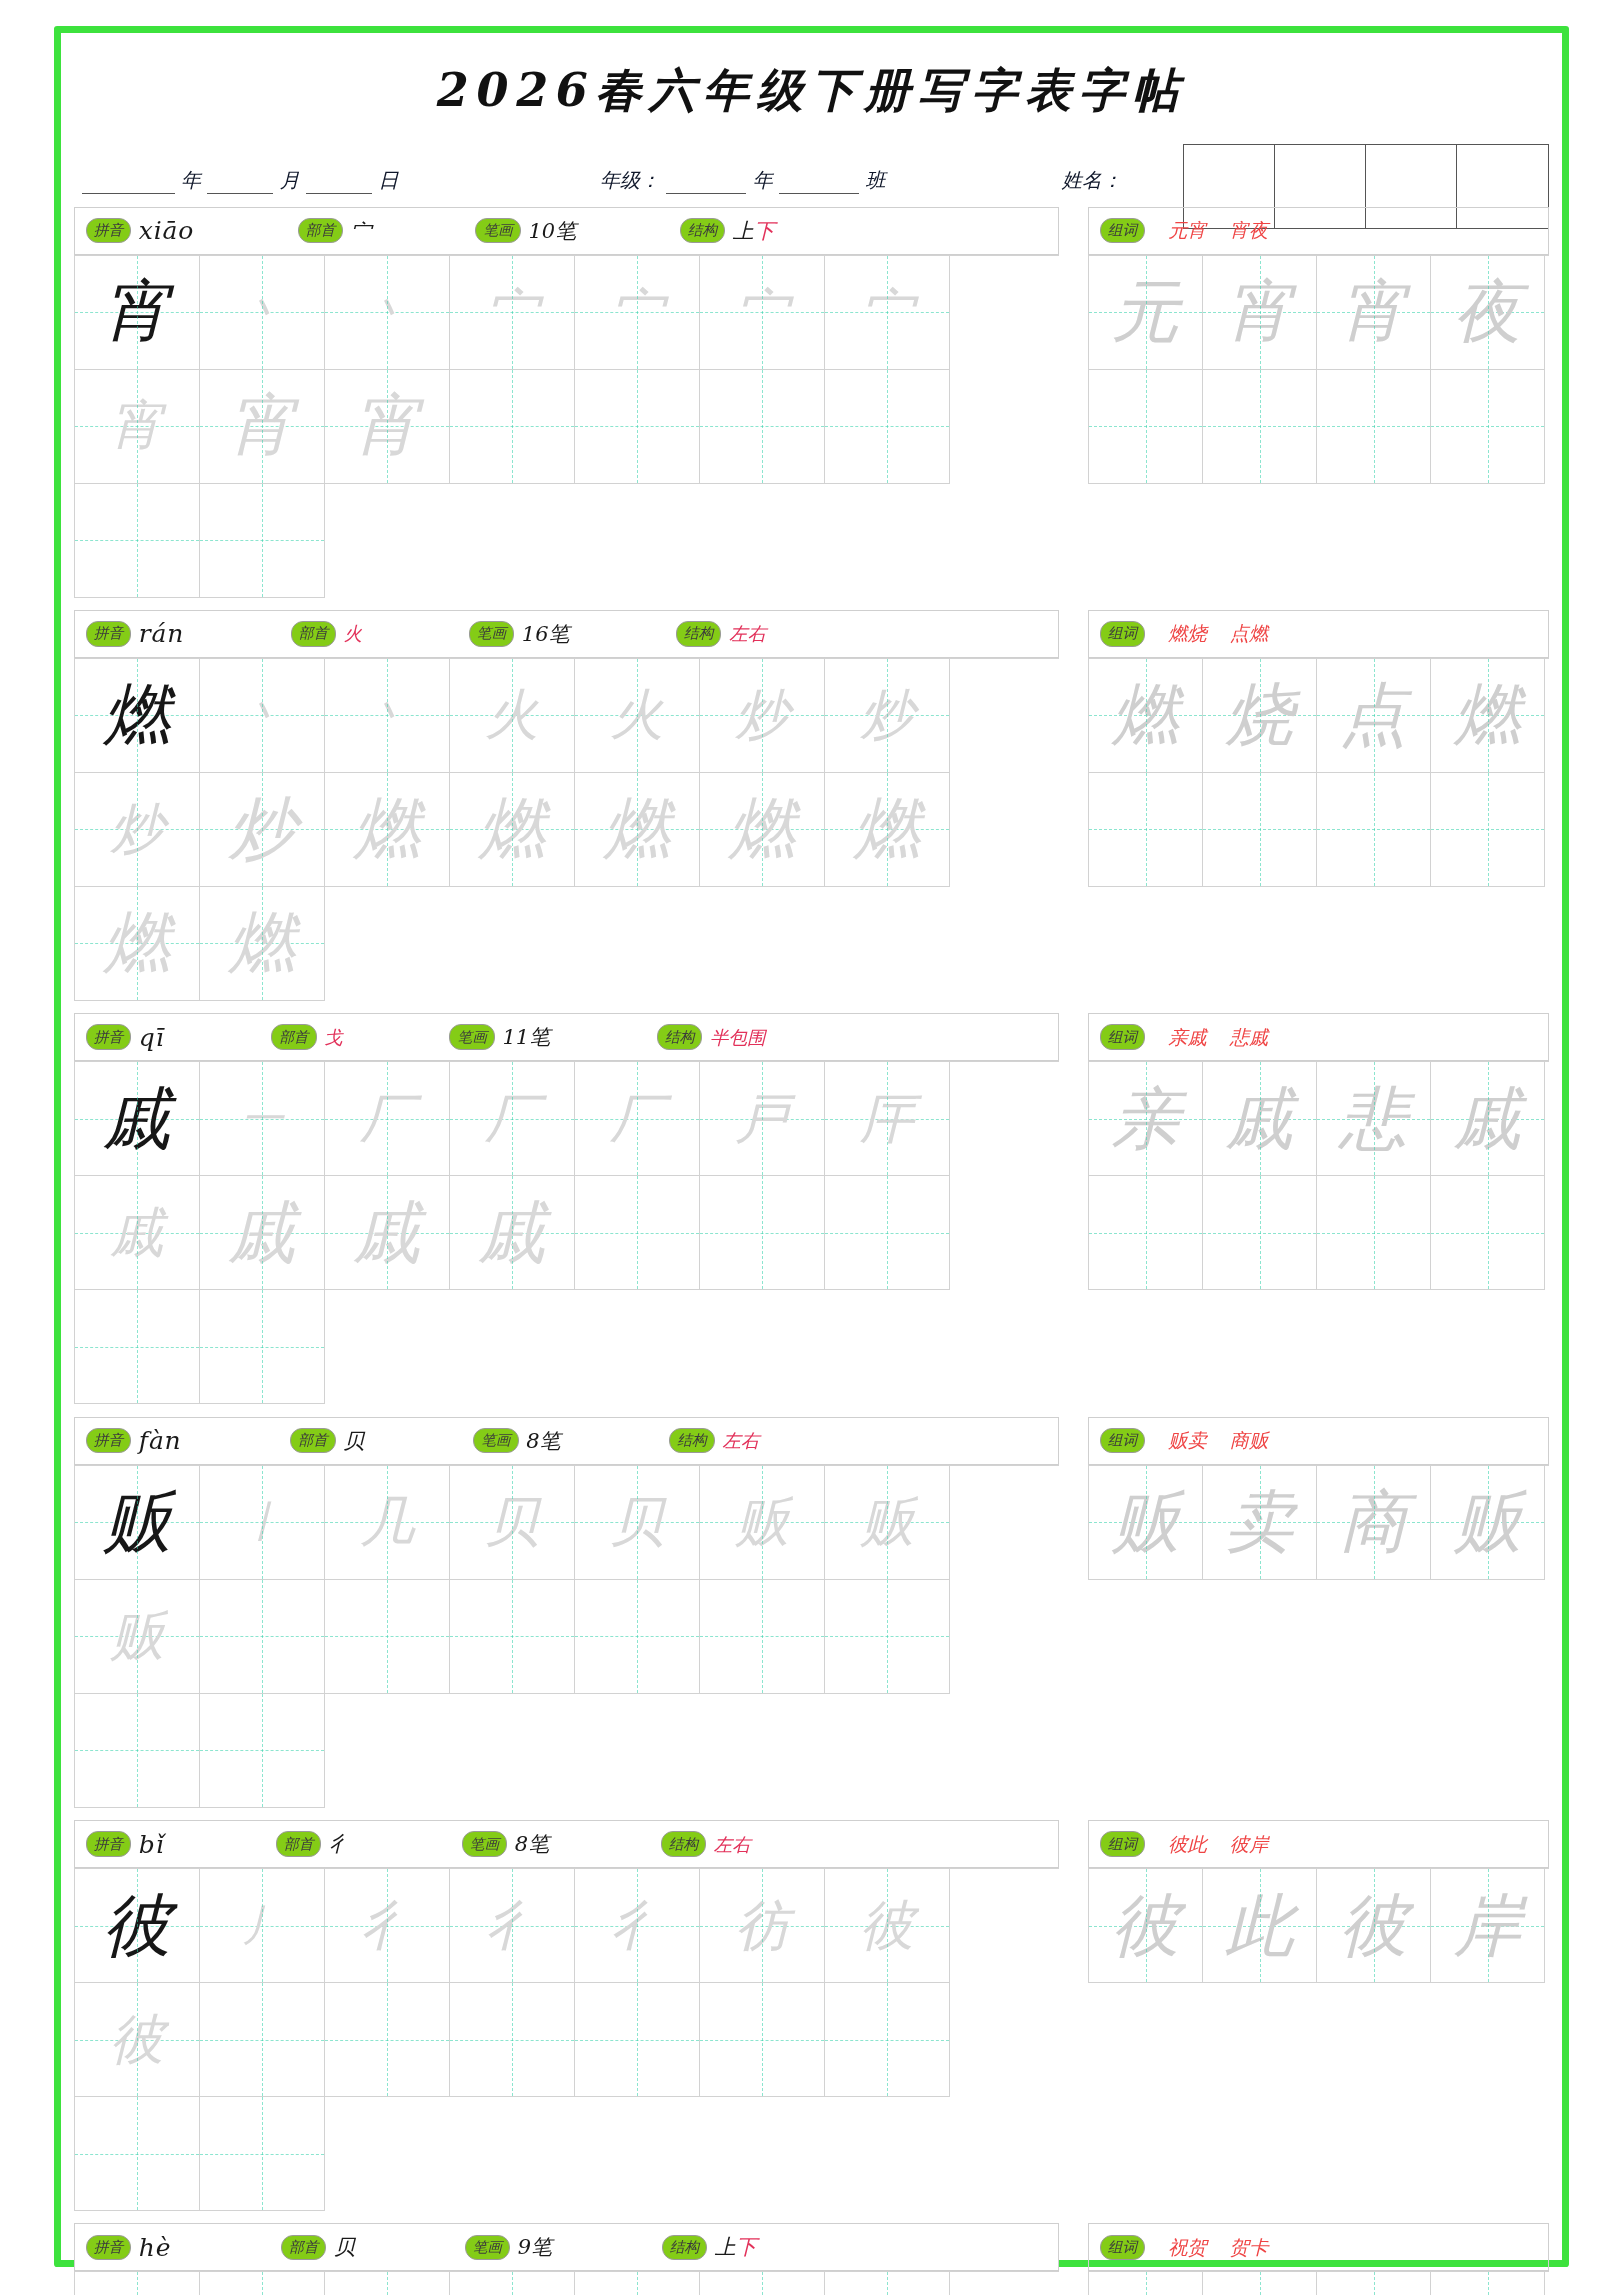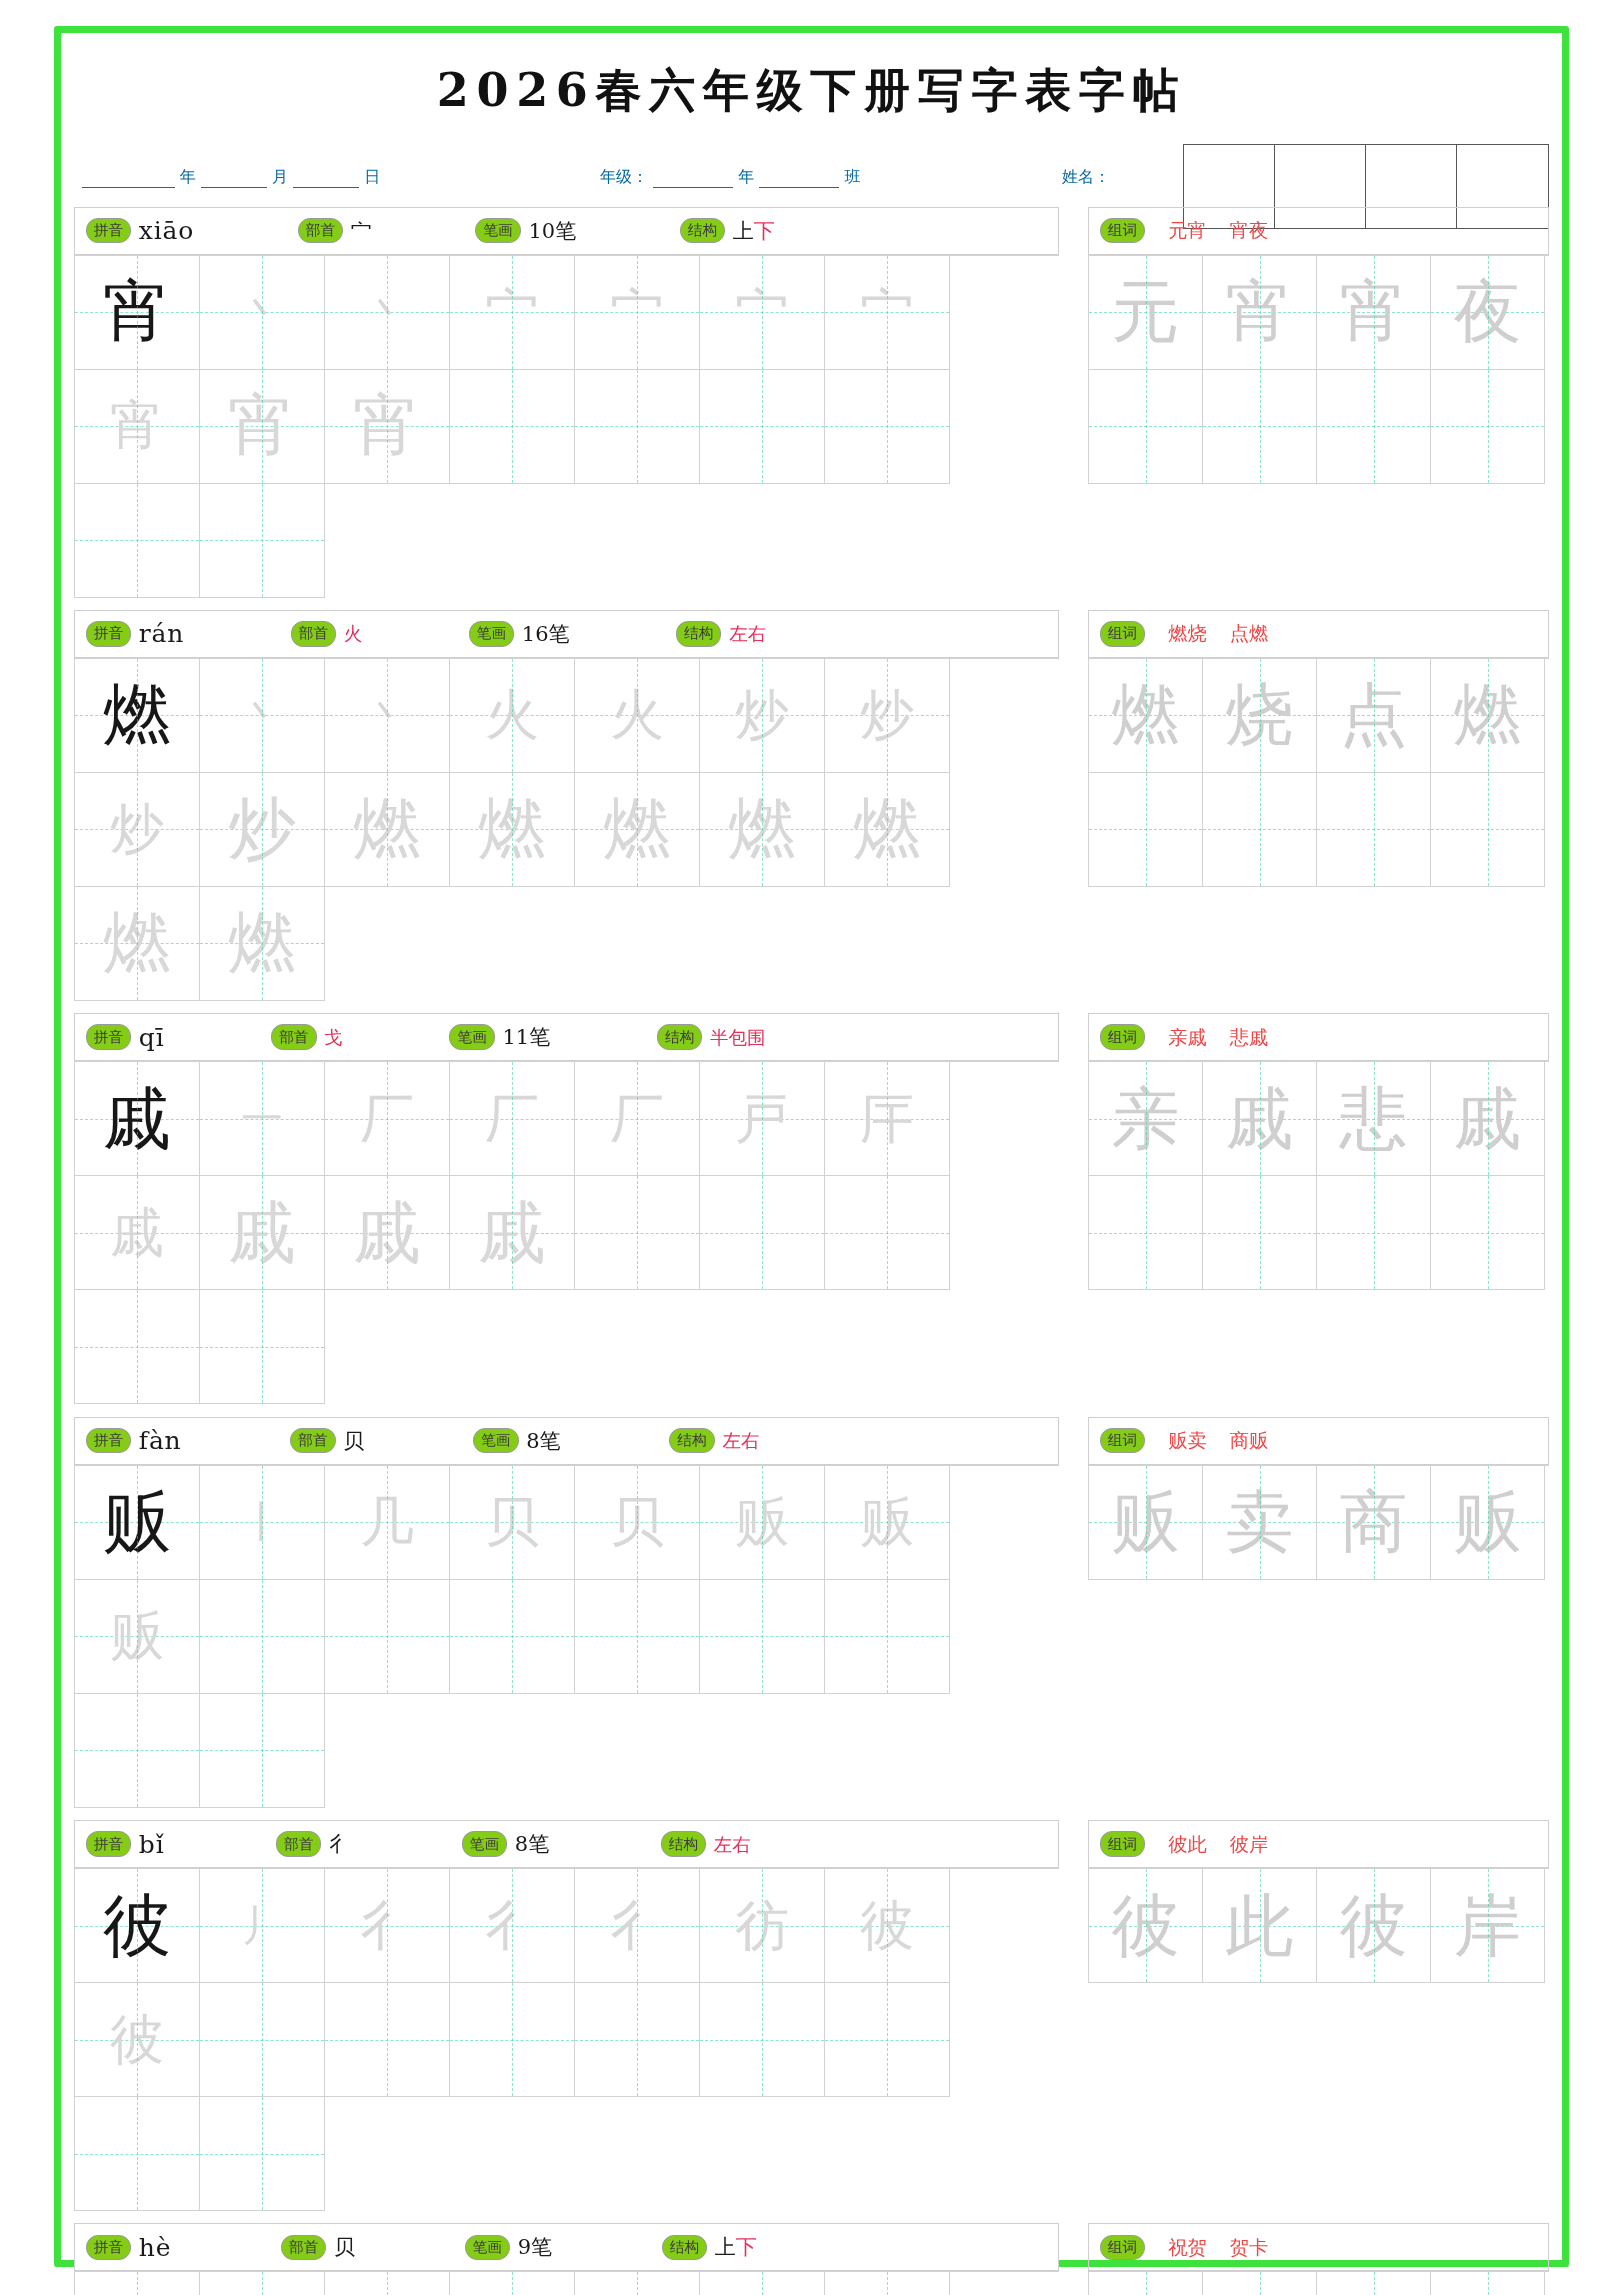--- a/index.html
+++ b/index.html
@@ -8,20 +8,21 @@
     background:#ffffff;
     font-family:"Liberation Sans", sans-serif;
     -webkit-font-smoothing:antialiased;
   }
   .page{
     position:relative;
     width:1623px;height:2295px;
     box-sizing:border-box;
     padding:27px;
     background:#fff;
+    font-style:italic;
   }
   .border-frame{
     position:absolute;left:54px;top:26px;right:54px;bottom:28px;
     border:7px solid #3de23d;
     border-radius:3.1px;
     box-sizing:border-box;
   }
   .inner{
     position:absolute;left:74px;top:43px;right:74px;bottom:45px;
   }
@@ -34,22 +35,22 @@
     color:#111;
     padding-top:17px;
     font-weight:600;
   }
   
   .meta{
     position:relative;
     height:66px;
     margin-top:18.5px;
     font-family:"DejaVu Serif", serif;
-    font-size:16px;
-    color:#0369a1;
+    font-size:20px;
+    color:#0f172a;
   }
   .meta .seg{position:absolute;top:26px;white-space:nowrap;}
   .uline{display:inline-block;border-bottom:1.2px solid #555;height:20px;vertical-align:bottom;}
   .namebox{
     position:absolute;right:0;top:3.1px;
     display:flex;
     border:1.2px solid #555;
   }
   .namebox div{width:91px;height:83px;border-right:1.2px solid #555;box-sizing:border-box;}
   .namebox div:last-child{border-right:none;}

